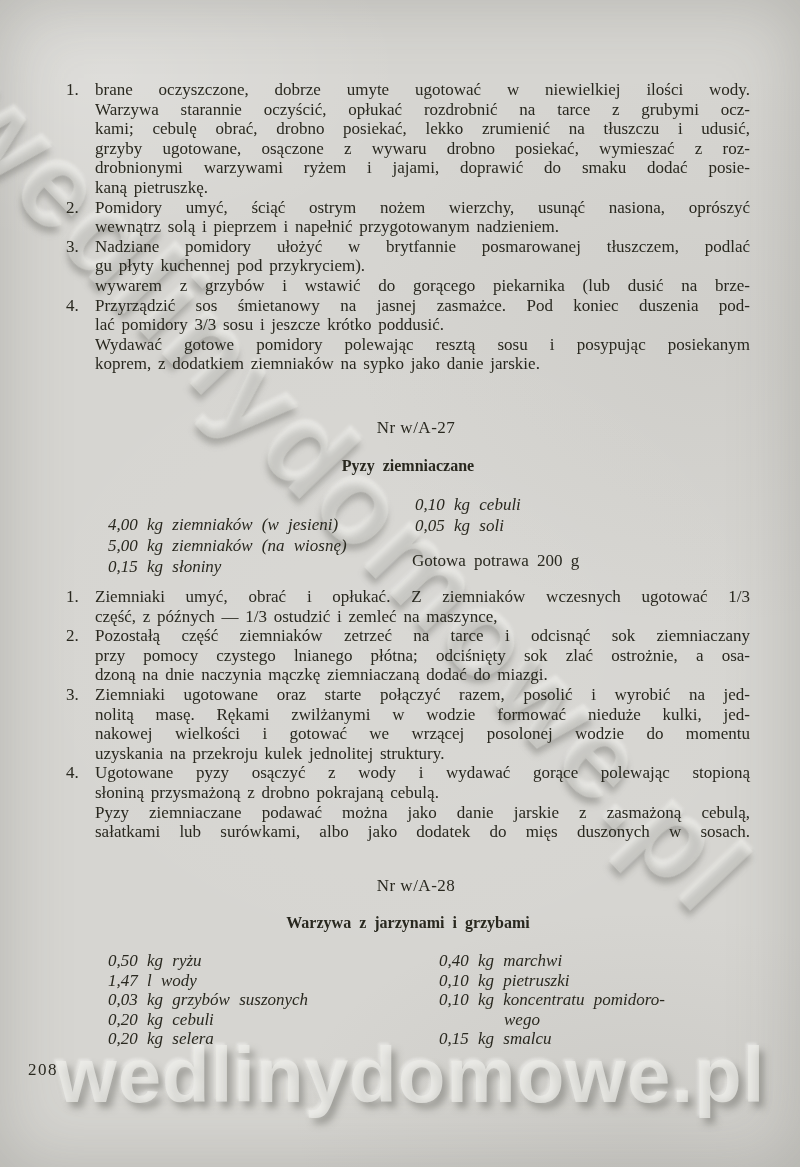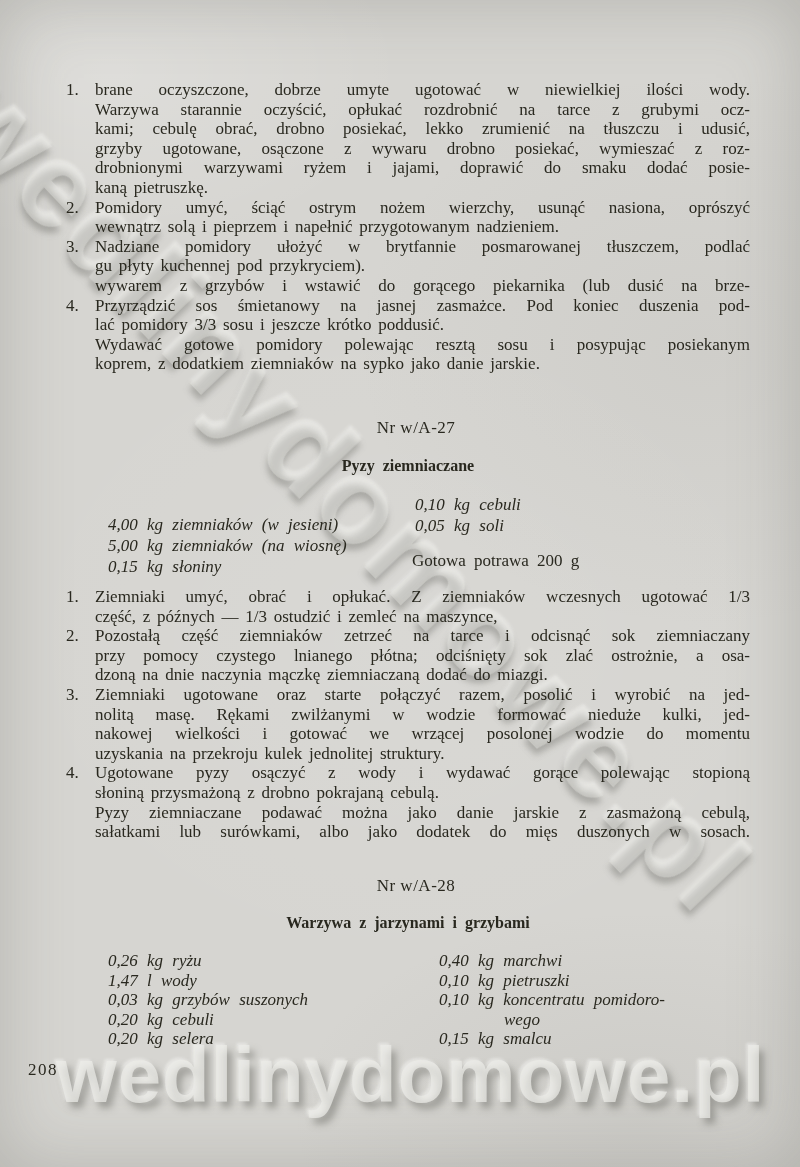--- a/index.html
+++ b/index.html
@@ -180,21 +180,21 @@
       <div class="line j">Pyzy ziemniaczane podawać można jako danie jarskie z zasmażoną cebulą,</div>
       <div class="line j">sałatkami lub surówkami, albo jako dodatek do mięs duszonych w sosach.</div>
     </div>
   </div>
 </div>
 
 <div class="layer rnum" id="a28-number">Nr w/A-28</div>
 <div class="layer rtitle" id="a28-title">Warzywa z jarzynami i grzybami</div>
 
 <div class="layer ing" id="a28-ing-left">
-  <div class="line">0,26 kg ryżu</div>
+  <div class="line">0,50 kg ryżu</div>
   <div class="line">1,47 l wody</div>
   <div class="line">0,03 kg grzybów suszonych</div>
   <div class="line">0,20 kg cebuli</div>
   <div class="line">0,20 kg selera</div>
 </div>
 <div class="layer ing" id="a28-ing-right">
   <div class="line">0,40 kg marchwi</div>
   <div class="line">0,10 kg pietruszki</div>
   <div class="line">0,10 kg koncentratu pomidoro-</div>
   <div class="line indent">wego</div>

